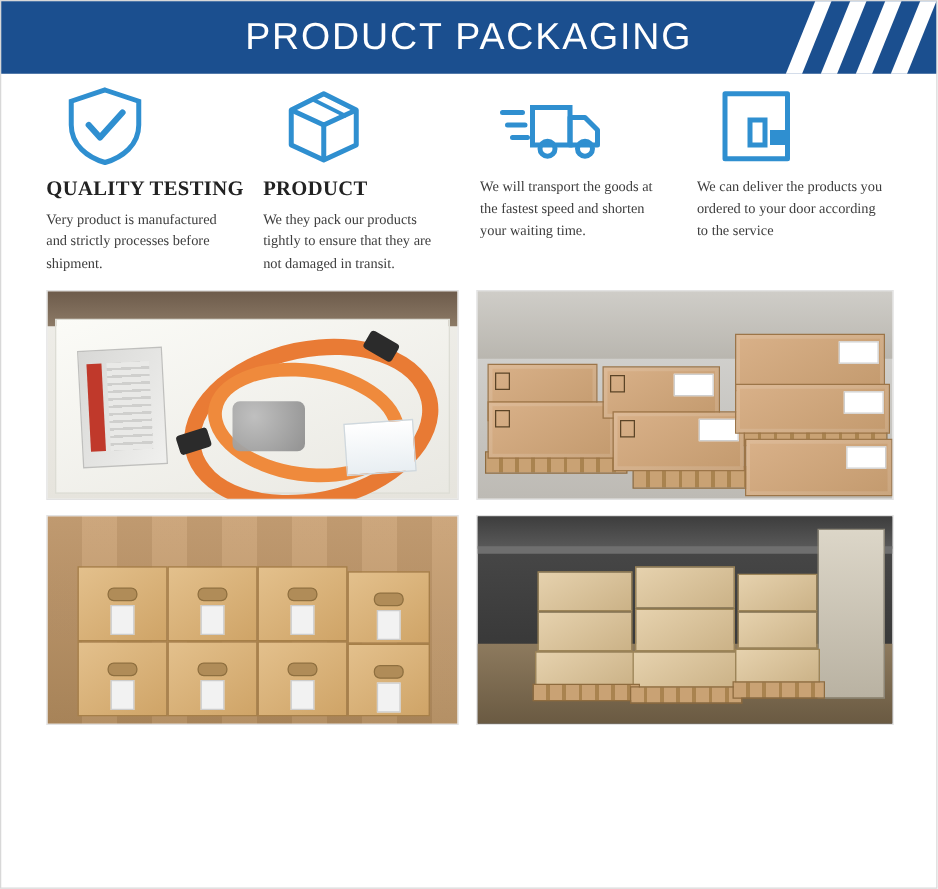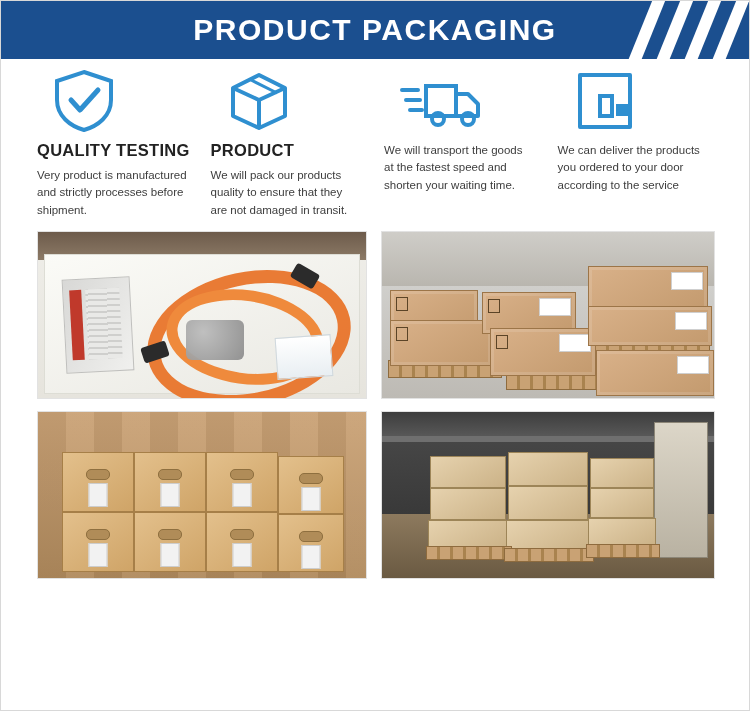--- a/index.html
+++ b/index.html
@@ -30,21 +30,21 @@
     overflow: hidden;
   }
   .banner-title {
     position: absolute;
     left: 0;
     right: 0;
     top: 12px;
     text-align: center;
     color: #ffffff;
     font-size: 30px;
-    font-weight: bold;
+    font-weight: normal;
     letter-spacing: 1.5px;
     font-family: "Liberation Sans", sans-serif;
   }
   .stripes {
     position: absolute;
     right: 0;
     top: 0;
     width: 140px;
     height: 58px;
   }
@@ -72,20 +72,21 @@
 
   
   .features {
     display: flex;
     padding: 8px 30px 0 36px;
     gap: 12px;
   }
   .feature {
     width: 166px;
     box-sizing: border-box;
+    font-family: Liberation Serif, serif;
   }
   .feature-icon {
     height: 68px;
     display: flex;
     align-items: center;
     justify-content: flex-start;
     padding-left: 16px;
   }
   .feature-title {
     font-size: 16.5px;
@@ -274,21 +275,21 @@
     <div class="feature">
       <div class="feature-icon">
         <svg width="64" height="62" viewBox="0 0 64 62">
           <path d="M6 18 L32 5 L58 18 V46 L32 58 L6 46 Z" fill="none" stroke="#2f8fd0" stroke-width="4" stroke-linejoin="round"></path>
           <path d="M6 18 L32 30 L58 18" fill="none" stroke="#2f8fd0" stroke-width="4" stroke-linejoin="round"></path>
           <path d="M32 30 V58" fill="none" stroke="#2f8fd0" stroke-width="4"></path>
           <path d="M24 10 L50 23" fill="none" stroke="#2f8fd0" stroke-width="3"></path>
         </svg>
       </div>
       <div class="feature-title">PRODUCT</div>
-      <div class="feature-desc">We will pack our products quality to ensure that they are not damaged in transit.</div>
+      <div class="feature-desc">We they pack our products tightly to ensure that they are not damaged in transit.</div>
     </div>
 
     <div class="feature">
       <div class="feature-icon">
         <svg width="86" height="58" viewBox="0 0 86 58">
           <path d="M26 14 H56 V44 H26 Z" fill="none" stroke="#2f8fd0" stroke-width="4"></path>
           <path d="M56 22 H68 L78 32 V44 H56 Z" fill="none" stroke="#2f8fd0" stroke-width="4" stroke-linejoin="round"></path>
           <circle cx="38" cy="47" r="6" fill="none" stroke="#2f8fd0" stroke-width="4"></circle>
           <circle cx="68" cy="47" r="6" fill="none" stroke="#2f8fd0" stroke-width="4"></circle>
           <path d="M2 18 H18 M6 28 H20 M10 38 H22" stroke="#2f8fd0" stroke-width="4" stroke-linecap="round"></path>

